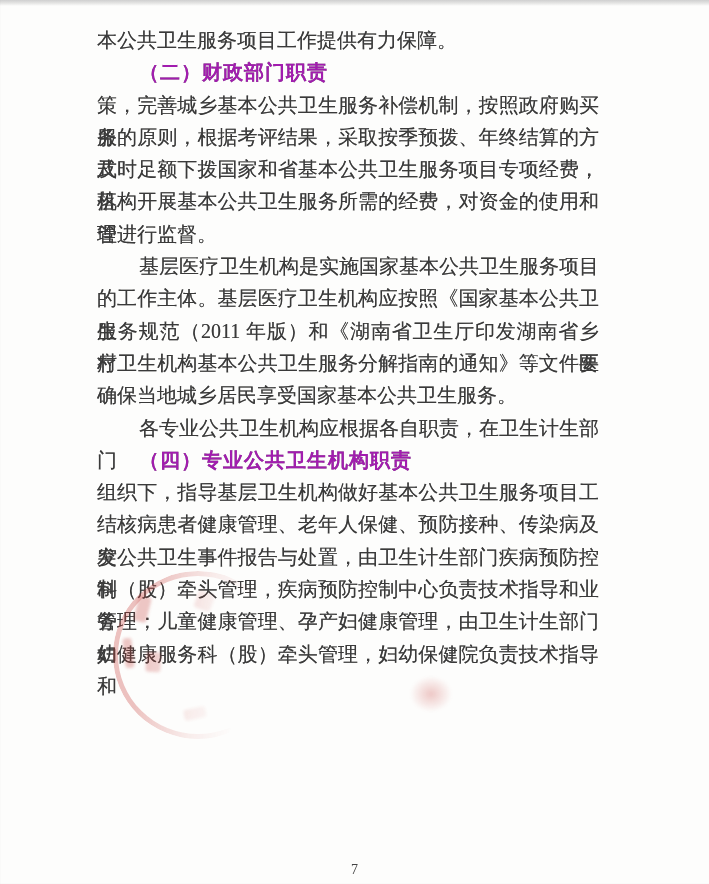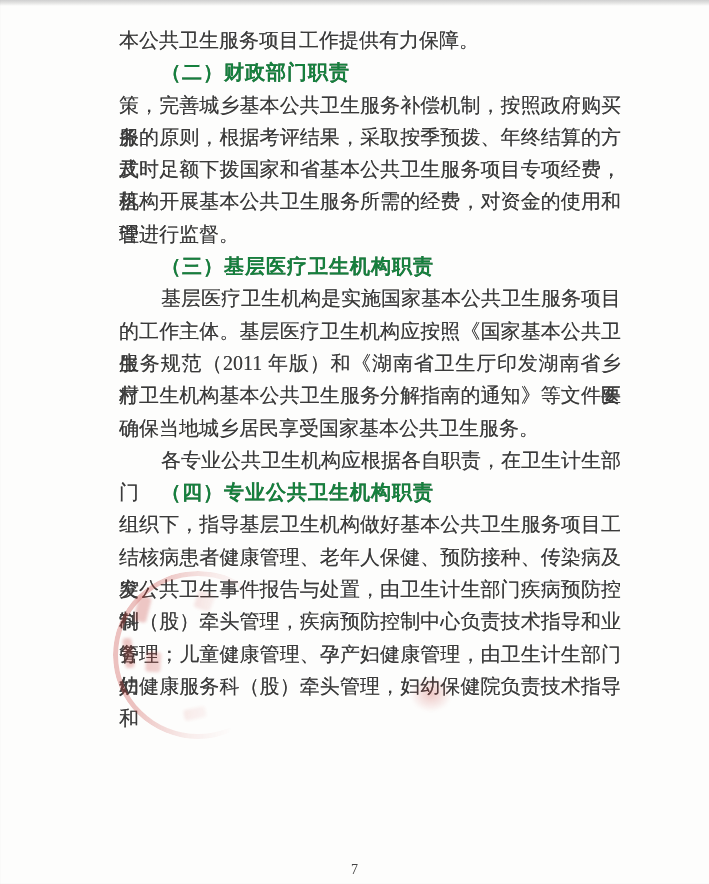--- a/index.html
+++ b/index.html
@@ -17,41 +17,41 @@
   }
   .scan-texture{
     position:absolute;inset:0;
     background:
       linear-gradient(90deg, rgba(0,0,0,0.012) 0 1px, transparent 1px 8px),
       linear-gradient(0deg, rgba(0,0,0,0.010) 0 1px, transparent 1px 8px);
     pointer-events:none;
   }
   .text-block{
     position:absolute;
-    left:119px;top:24px;width:502px;
+    left:97px;top:24px;width:502px;
     color:#3a3a3a;
     font-size:20px;
     text-shadow:0 0 0.5px rgba(70,70,70,0.7);
   }
   .line{
     height:32.3px;
     line-height:32.3px;
     white-space:nowrap;
     overflow:visible;
   }
   .line.justify{
     white-space:normal;
     text-align:justify;
     text-align-last:justify;
     text-justify:inter-character;
   }
   .line.indent{ text-indent:42px; }
   .line.heading{
     font-weight:bold;
-    color:#15803d;
+    color:#a21caf;
     text-indent:42px;
     font-family:"Liberation Sans","DejaVu Sans",sans-serif;
     letter-spacing:1px;
   }
   .page-number{
     position:absolute;
     left:0;right:0;top:862px;
     text-align:center;
     font-size:14px;
     color:#444;
@@ -100,21 +100,20 @@
 
   <div class="text-block">
 
   <div class="line">本公共卫生服务项目工作提供有力保障。</div>
       <div class="line heading">（二）财政部门职责</div>
       <div class="line justify">策，完善城乡基本公共卫生服务补偿机制，按照政府购买服</div>
       <div class="line justify">务的原则，根据考评结果，采取按季预拨、年终结算的方式，</div>
       <div class="line justify">及时足额下拨国家和省基本公共卫生服务项目专项经费，落</div>
       <div class="line justify">机构开展基本公共卫生服务所需的经费，对资金的使用和管</div>
       <div class="line">理进行监督。</div>
-      <div class="line heading">（三）基层医疗卫生机构职责</div>
       <div class="line indent justify">基层医疗卫生机构是实施国家基本公共卫生服务项目</div>
       <div class="line justify">的工作主体。基层医疗卫生机构应按照《国家基本公共卫生</div>
       <div class="line justify">服务规范（2011 年版）和《湖南省卫生厅印发湖南省乡村医</div>
       <div class="line justify">疗卫生机构基本公共卫生服务分解指南的通知》等文件要</div>
       <div class="line">确保当地城乡居民享受国家基本公共卫生服务。</div>
       <div class="line indent justify">各专业公共卫生机构应根据各自职责，在卫生计生部门</div>
       <div class="line heading">（四）专业公共卫生机构职责</div>
       <div class="line justify">组织下，指导基层卫生机构做好基本公共卫生服务项目工</div>
       <div class="line justify">结核病患者健康管理、老年人保健、预防接种、传染病及突</div>
       <div class="line justify">发公共卫生事件报告与处置，由卫生计生部门疾病预防控制</div>

